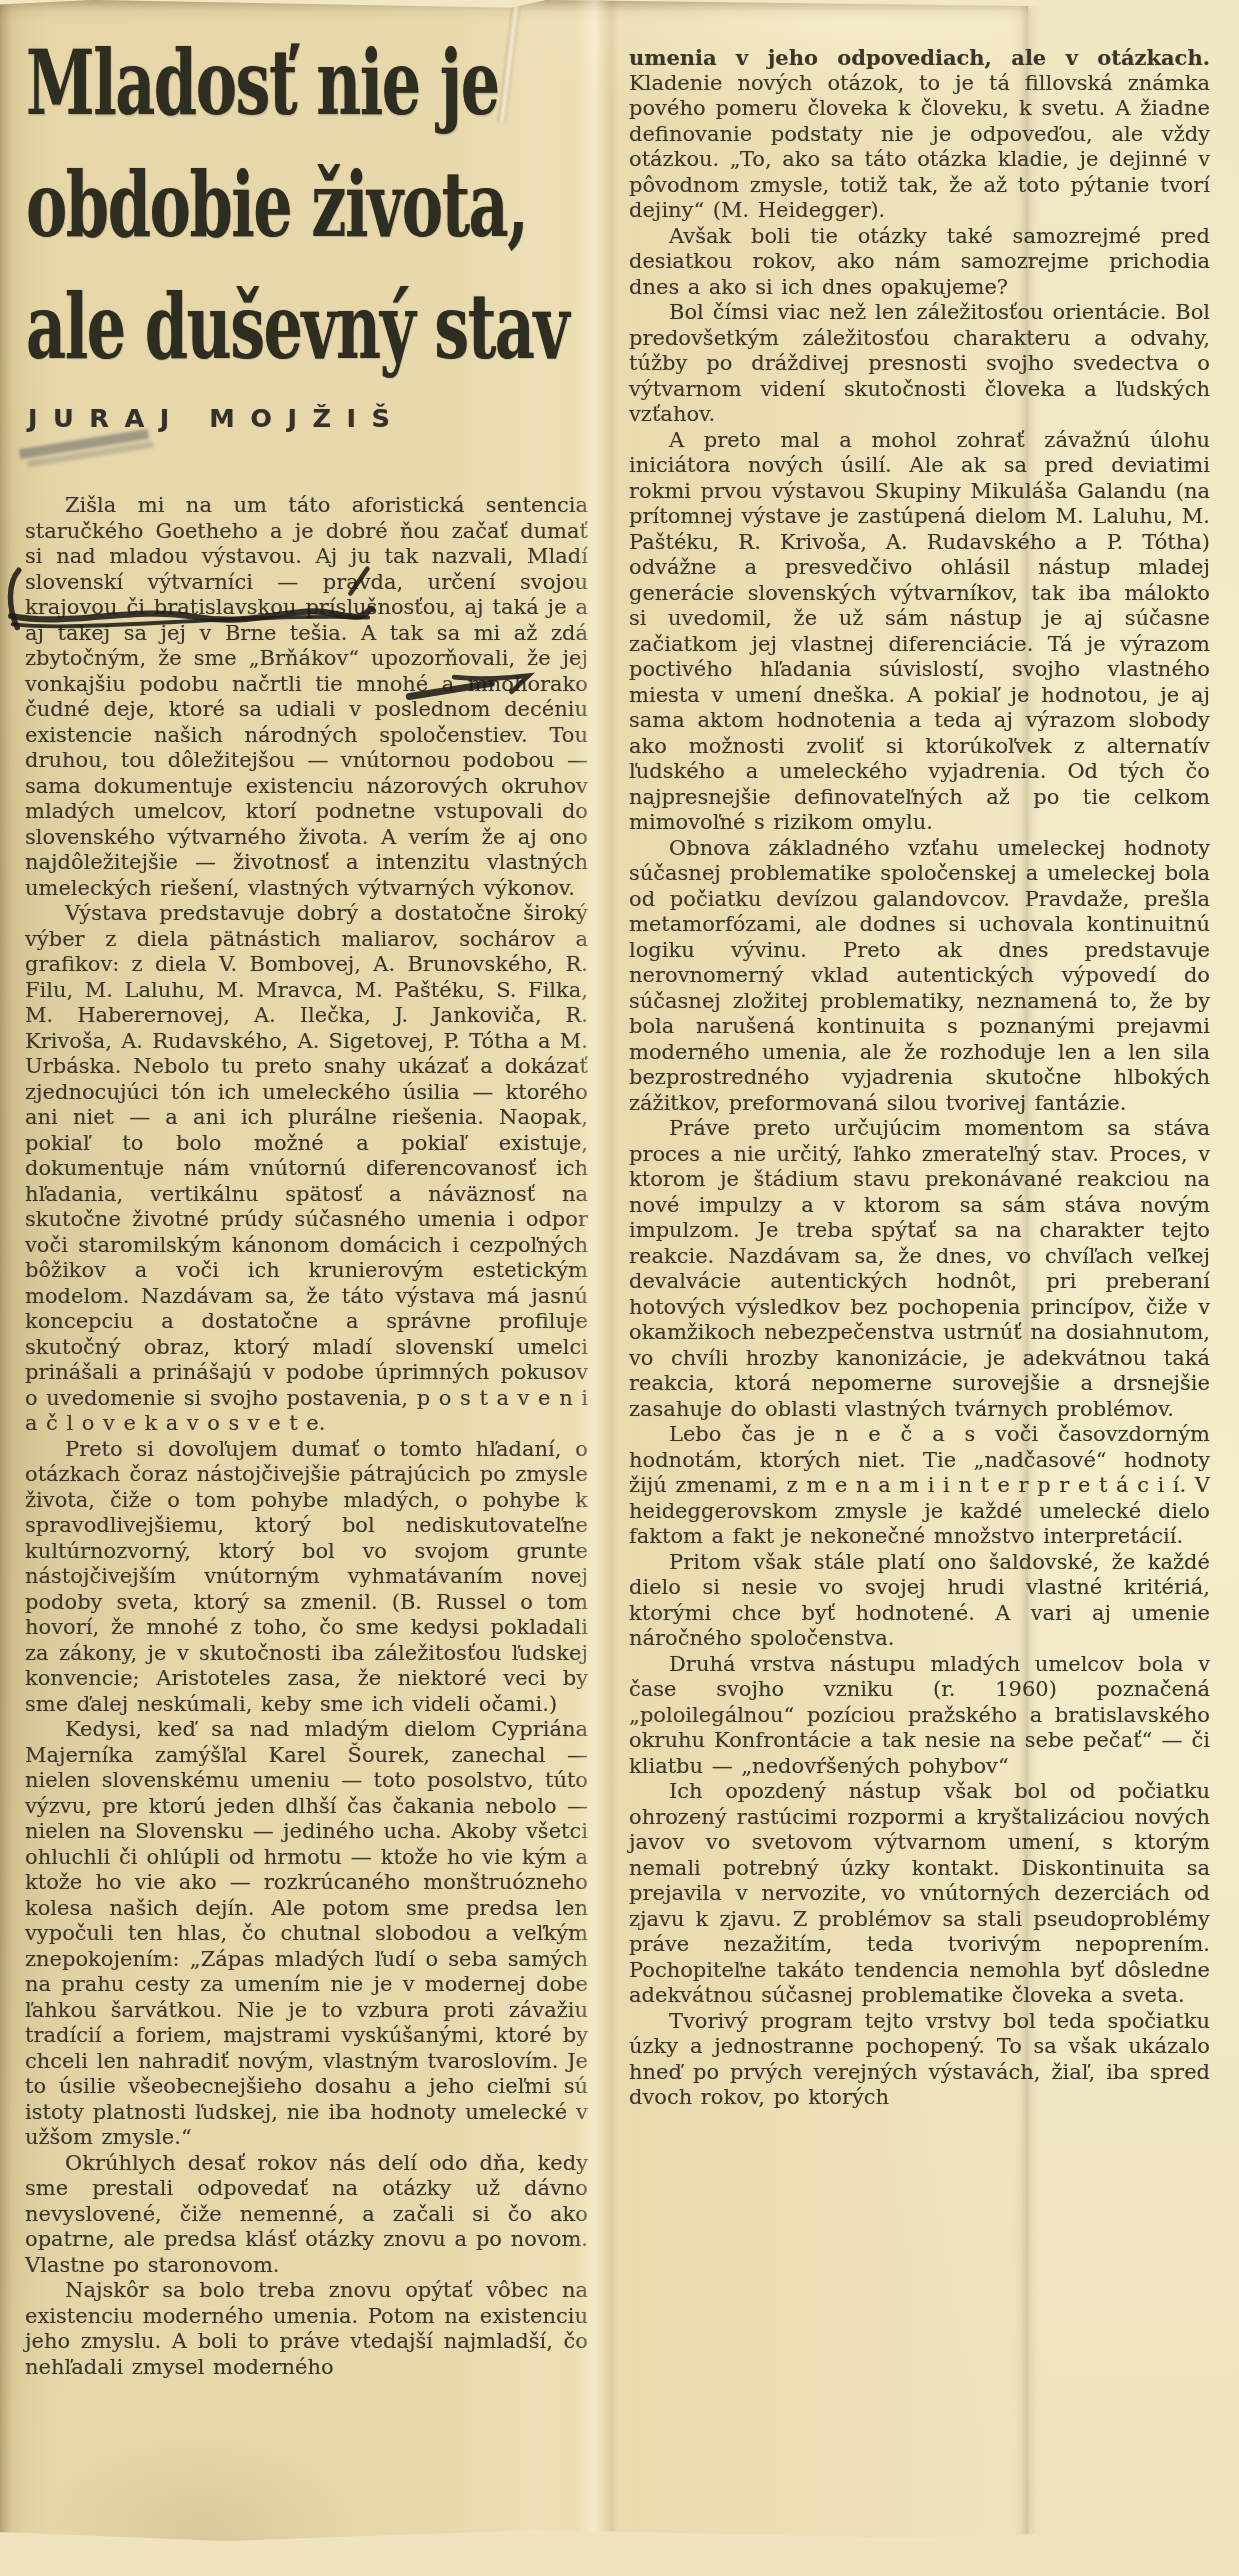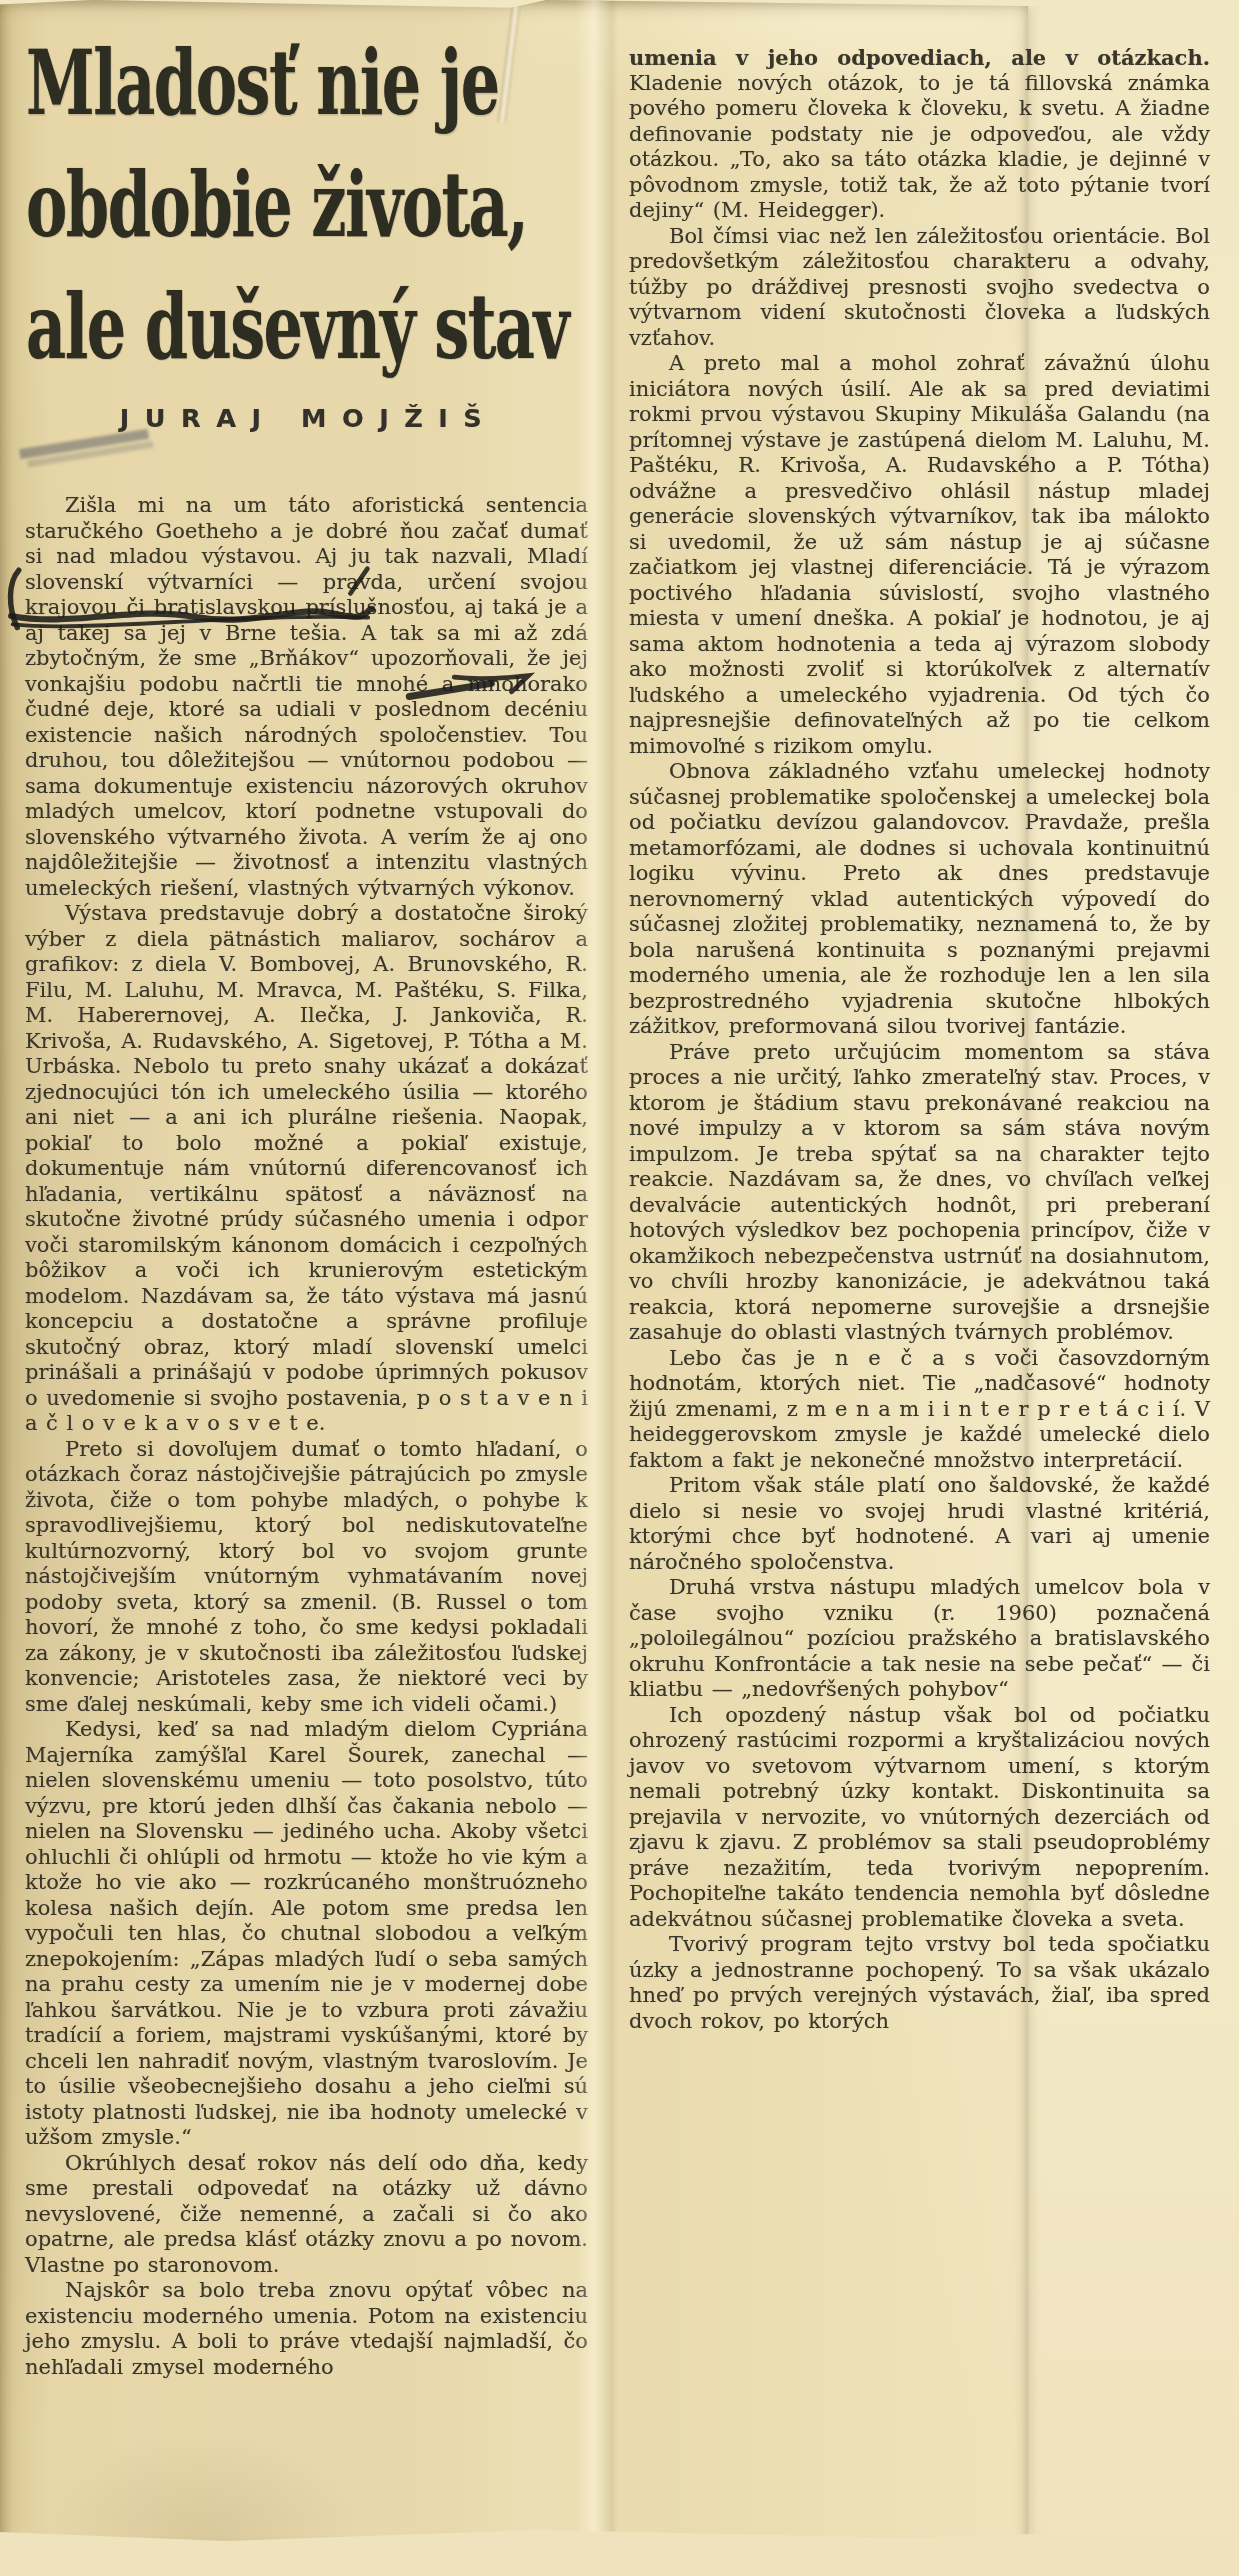--- a/index.html
+++ b/index.html
@@ -31,21 +31,21 @@
   .headline{
     position:absolute;left:26px;top:23px;width:566px;height:387px;margin:0;
     font-size:62px;font-weight:bold;line-height:84px;letter-spacing:-1.5px;
     color:#2e2d22;transform:scaleY(1.45);transform-origin:top left;
     text-shadow:0 0 0.8px rgba(50,46,30,.55), 0.8px 0.8px 0 rgba(50,46,30,.12);
   }
   .headline span{display:block;white-space:nowrap;}
   .byline{
     position:absolute;left:28px;top:403px;width:561px;
     font-family:"DejaVu Sans","Liberation Sans",sans-serif;
-    font-size:25.6px;font-weight:bold;letter-spacing:15.5px;text-align:center;
+    font-size:25.6px;font-weight:bold;letter-spacing:15.5px;text-align:left;
     color:#33312a;text-shadow:0 0 0.8px rgba(50,46,30,.4);
   }
   
   .col{
     position:absolute;font-size:21px;line-height:25.5px;color:#39362b;
     text-align:justify;word-spacing:1.9px;
     text-shadow:0 0 0.8px rgba(58,52,35,.35);
   }
   .col p{margin:0;}
   .col p.indent{text-indent:40px;}
@@ -90,20 +90,21 @@
       <p class="indent">Zišla mi na um táto aforistická sentencia staručkého Goetheho a je dobré ňou začať dumať si nad mladou výstavou. Aj ju tak nazvali, Mladí slovenskí výtvarníci — pravda, určení svojou krajovou či bratislavskou príslušnosťou, aj taká je a aj takej sa jej v Brne tešia. A tak sa mi až zdá zbytočným, že sme „Brňákov“ upozorňovali, že jej vonkajšiu podobu načrtli tie mnohé a mnohorako čudné deje, ktoré sa udiali v poslednom decéniu existencie našich národných spoločenstiev. Tou druhou, tou dôležitejšou — vnútornou podobou — sama dokumentuje existenciu názorových okruhov mladých umelcov, ktorí podnetne vstupovali do slovenského výtvarného života. A verím že aj ono najdôležitejšie — životnosť a intenzitu vlastných umeleckých riešení, vlastných výtvarných výkonov.</p>
       <p class="indent">Výstava predstavuje dobrý a dostatočne široký výber z diela pätnástich maliarov, sochárov a grafikov: z diela V. Bombovej, A. Brunovského, R. Filu, M. Laluhu, M. Mravca, M. Paštéku, S. Filka, M. Haberernovej, A. Ilečka, J. Jankoviča, R. Krivoša, A. Rudavského, A. Sigetovej, P. Tótha a M. Urbáska. Nebolo tu preto snahy ukázať a dokázať zjednocujúci tón ich umeleckého úsilia — ktorého ani niet — a ani ich plurálne riešenia. Naopak, pokiaľ to bolo možné a pokiaľ existuje, dokumentuje nám vnútornú diferencovanosť ich hľadania, vertikálnu spätosť a náväznosť na skutočne životné prúdy súčasného umenia i odpor voči staromilským kánonom domácich i cezpoľných bôžikov a voči ich krunierovým estetickým modelom. Nazdávam sa, že táto výstava má jasnú koncepciu a dostatočne a správne profiluje skutočný obraz, ktorý mladí slovenskí umelci prinášali a prinášajú v podobe úprimných pokusov o uvedomenie si svojho postavenia, p o s t a v e n i a   č l o v e k a   v o   s v e t e.</p>
       <p class="indent">Preto si dovoľujem dumať o tomto hľadaní, o otázkach čoraz nástojčivejšie pátrajúcich po zmysle života, čiže o tom pohybe mladých, o pohybe k spravodlivejšiemu, ktorý bol nediskutovateľne kultúrnozvorný, ktorý bol vo svojom grunte nástojčivejším vnútorným vyhmatávaním novej podoby sveta, ktorý sa zmenil. (B. Russel o tom hovorí, že mnohé z toho, čo sme kedysi pokladali za zákony, je v skutočnosti iba záležitosťou ľudskej konvencie; Aristoteles zasa, že niektoré veci by sme ďalej neskúmali, keby sme ich videli očami.)</p>
       <p class="indent">Kedysi, keď sa nad mladým dielom Cypriána Majerníka zamýšľal Karel Šourek, zanechal — nielen slovenskému umeniu — toto posolstvo, túto výzvu, pre ktorú jeden dlhší čas čakania nebolo — nielen na Slovensku — jediného ucha. Akoby všetci ohluchli či ohlúpli od hrmotu — ktože ho vie kým a ktože ho vie ako — rozkrúcaného monštruózneho kolesa našich dejín. Ale potom sme predsa len vypočuli ten hlas, čo chutnal slobodou a veľkým znepokojením: „Zápas mladých ľudí o seba samých na prahu cesty za umením nie je v modernej dobe ľahkou šarvátkou. Nie je to vzbura proti závažiu tradícií a foriem, majstrami vyskúšanými, ktoré by chceli len nahradiť novým, vlastným tvaroslovím. Je to úsilie všeobecnejšieho dosahu a jeho cieľmi sú istoty platnosti ľudskej, nie iba hodnoty umelecké v užšom zmysle.“</p>
       <p class="indent">Okrúhlych desať rokov nás delí odo dňa, kedy sme prestali odpovedať na otázky už dávno nevyslovené, čiže nemenné, a začali si čo ako opatrne, ale predsa klásť otázky znovu a po novom. Vlastne po staronovom.</p>
       <p class="indent">Najskôr sa bolo treba znovu opýtať vôbec na existenciu moderného umenia. Potom na existenciu jeho zmyslu. A boli to práve vtedajší najmladší, čo nehľadali zmysel moderného</p>
     </div>
 
     <div class="col col-right">
       <p class="first-bold">umenia v jeho odpovediach, ale v otázkach. Kladenie nových otázok, to je tá fillovská známka pového pomeru človeka k človeku, k svetu. A žiadne definovanie podstaty nie je odpoveďou, ale vždy otázkou. „To, ako sa táto otázka kladie, je dejinné v pôvodnom zmysle, totiž tak, že až toto pýtanie tvorí dejiny“ (M. Heidegger).</p>
+      <p class="indent">Avšak boli tie otázky také samozrejmé pred desiatkou rokov, ako nám samozrejme prichodia dnes a ako si ich dnes opakujeme?</p>
       <p class="indent">Bol čímsi viac než len záležitosťou orientácie. Bol predovšetkým záležitosťou charakteru a odvahy, túžby po dráždivej presnosti svojho svedectva o výtvarnom videní skutočnosti človeka a ľudských vzťahov.</p>
       <p class="indent">A preto mal a mohol zohrať závažnú úlohu iniciátora nových úsilí. Ale ak sa pred deviatimi rokmi prvou výstavou Skupiny Mikuláša Galandu (na prítomnej výstave je zastúpená dielom M. Laluhu, M. Paštéku, R. Krivoša, A. Rudavského a P. Tótha) odvážne a presvedčivo ohlásil nástup mladej generácie slovenských výtvarníkov, tak iba málokto si uvedomil, že už sám nástup je aj súčasne začiatkom jej vlastnej diferenciácie. Tá je výrazom poctivého hľadania súvislostí, svojho vlastného miesta v umení dneška. A pokiaľ je hodnotou, je aj sama aktom hodnotenia a teda aj výrazom slobody ako možnosti zvoliť si ktorúkoľvek z alternatív ľudského a umeleckého vyjadrenia. Od tých čo najpresnejšie definovateľných až po tie celkom mimovoľné s rizikom omylu.</p>
       <p class="indent">Obnova základného vzťahu umeleckej hodnoty súčasnej problematike spoločenskej a umeleckej bola od počiatku devízou galandovcov. Pravdaže, prešla metamorfózami, ale dodnes si uchovala kontinuitnú logiku vývinu. Preto ak dnes predstavuje nerovnomerný vklad autentických výpovedí do súčasnej zložitej problematiky, neznamená to, že by bola narušená kontinuita s poznanými prejavmi moderného umenia, ale že rozhoduje len a len sila bezprostredného vyjadrenia skutočne hlbokých zážitkov, preformovaná silou tvorivej fantázie.</p>
       <p class="indent">Práve preto určujúcim momentom sa stáva proces a nie určitý, ľahko zmerateľný stav. Proces, v ktorom je štádium stavu prekonávané reakciou na nové impulzy a v ktorom sa sám stáva novým impulzom. Je treba spýtať sa na charakter tejto reakcie. Nazdávam sa, že dnes, vo chvíľach veľkej devalvácie autentických hodnôt, pri preberaní hotových výsledkov bez pochopenia princípov, čiže v okamžikoch nebezpečenstva ustrnúť na dosiahnutom, vo chvíli hrozby kanonizácie, je adekvátnou taká reakcia, ktorá nepomerne surovejšie a drsnejšie zasahuje do oblasti vlastných tvárnych problémov.</p>
       <p class="indent">Lebo čas je n e č a s voči časovzdorným hodnotám, ktorých niet. Tie „nadčasové“ hodnoty žijú zmenami, z m e n a m i   i n t e r p r e t á c i í. V heideggerovskom zmysle je každé umelecké dielo faktom a fakt je nekonečné množstvo interpretácií.</p>
       <p class="indent">Pritom však stále platí ono šaldovské, že každé dielo si nesie vo svojej hrudi vlastné kritériá, ktorými chce byť hodnotené. A vari aj umenie náročného spoločenstva.</p>
       <p class="indent">Druhá vrstva nástupu mladých umelcov bola v čase svojho vzniku (r. 1960) poznačená „poloilegálnou“ pozíciou pražského a bratislavského okruhu Konfrontácie a tak nesie na sebe pečať“ — či kliatbu — „nedovŕšených pohybov“</p>
       <p class="indent">Ich opozdený nástup však bol od počiatku ohrozený rastúcimi rozpormi a kryštalizáciou nových javov vo svetovom výtvarnom umení, s ktorým nemali potrebný úzky kontakt. Diskontinuita sa prejavila v nervozite, vo vnútorných dezerciách od zjavu k zjavu. Z problémov sa stali pseudoproblémy práve nezažitím, teda tvorivým nepoprením. Pochopiteľne takáto tendencia nemohla byť dôsledne adekvátnou súčasnej problematike človeka a sveta.</p>
       <p class="indent">Tvorivý program tejto vrstvy bol teda spočiatku úzky a jednostranne pochopený. To sa však ukázalo hneď po prvých verejných výstavách, žiaľ, iba spred dvoch rokov, po ktorých</p>
     </div>

